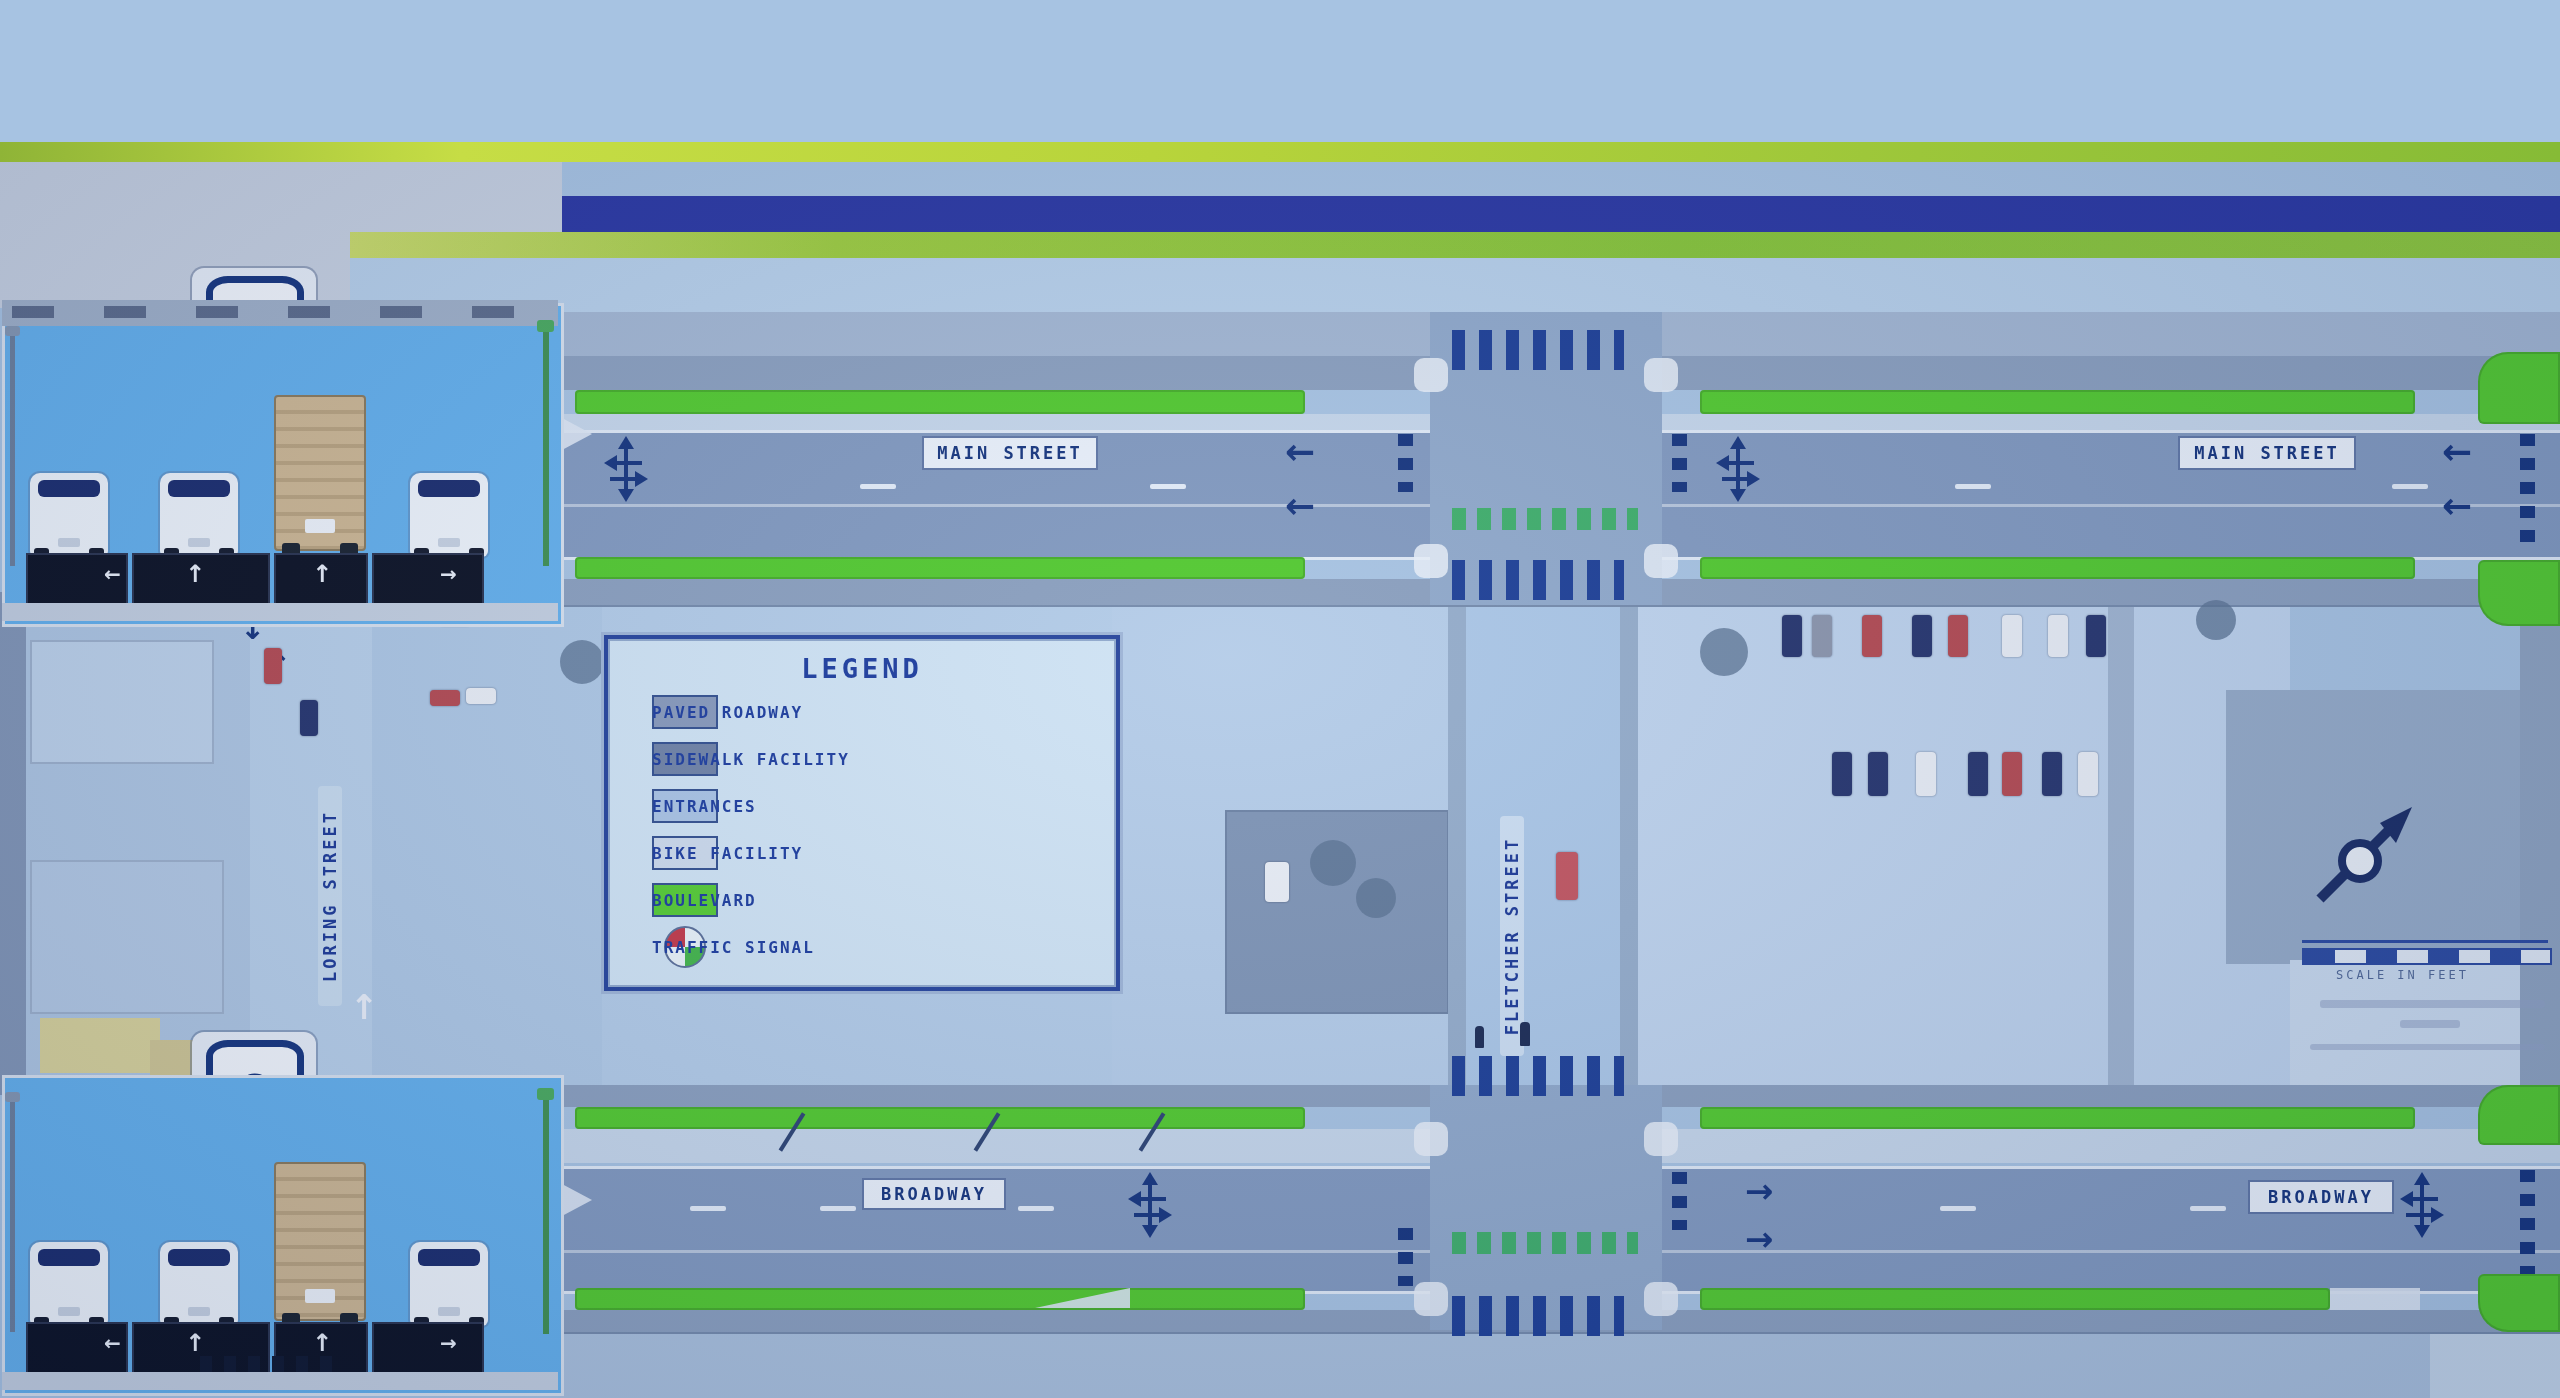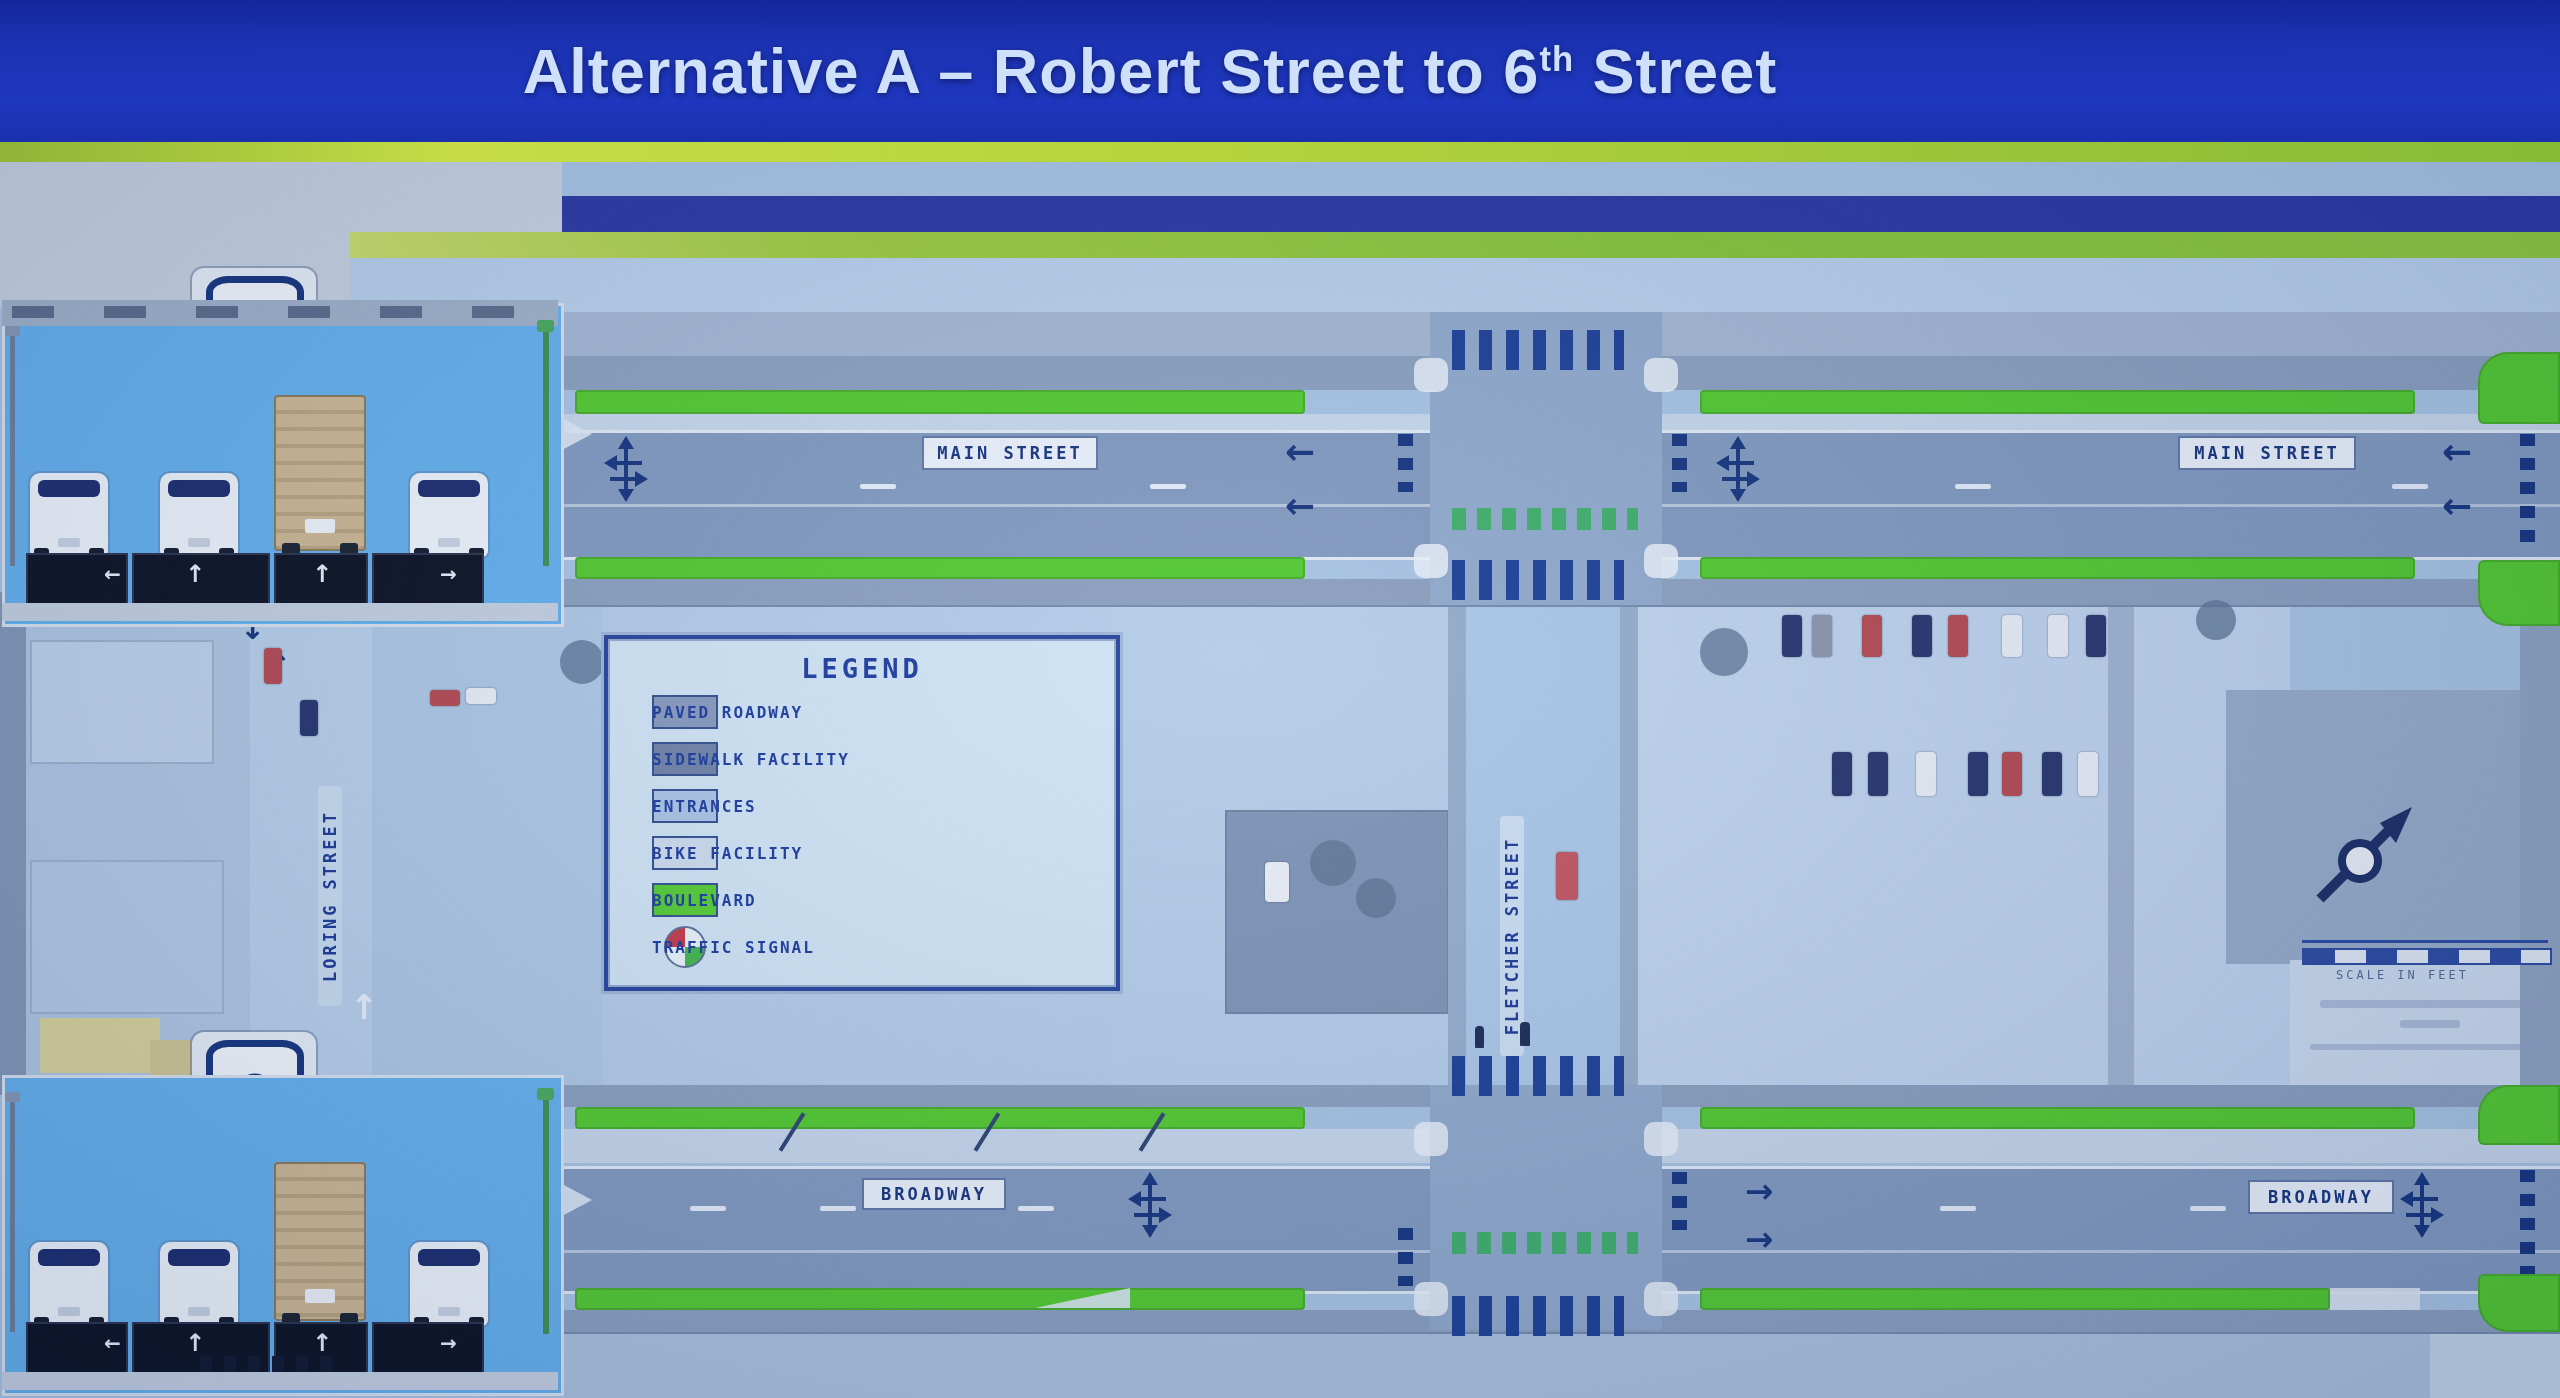--- a/index.html
+++ b/index.html
@@ -87,23 +87,20 @@
   .blurline{background:#8fa3c4;opacity:.55;border-radius:3px;}
   .curb{background:#e7eef8;opacity:.85;border-radius:10px;}
   .taper{background:#dde7f4;opacity:.9;}
   .diagmark{width:4px;height:44px;background:#2d4474;transform:rotate(32deg);}
 </style>
 </head>
 <body>
 
 <div class="slide">
 
-  <header class="title-bar">
-    <h1><span>Alternative A – Robert Street to 6</span><sup>th</sup><span> Street</span></h1>
-  </header>
   <div class="green-strip"></div>
 
   <div class="map">
 
     <div style="left:0;top:34px;width:2560px;height:38px;background:#2a37a2;"></div>
     <div style="left:0;top:0;width:562px;height:146px;background:#c6d0e0;"></div>
     <div style="left:350px;top:70px;width:2210px;height:26px;background:linear-gradient(90deg,#cadb6a,#9ccb3e 22%,#86c438 60%,#8ec83c);"></div>
     <div style="left:350px;top:96px;width:2210px;height:56px;background:#b6cfe9;"></div>
 
     <div style="left:0;top:430px;width:26px;height:503px;background:#8296b6;"></div>

